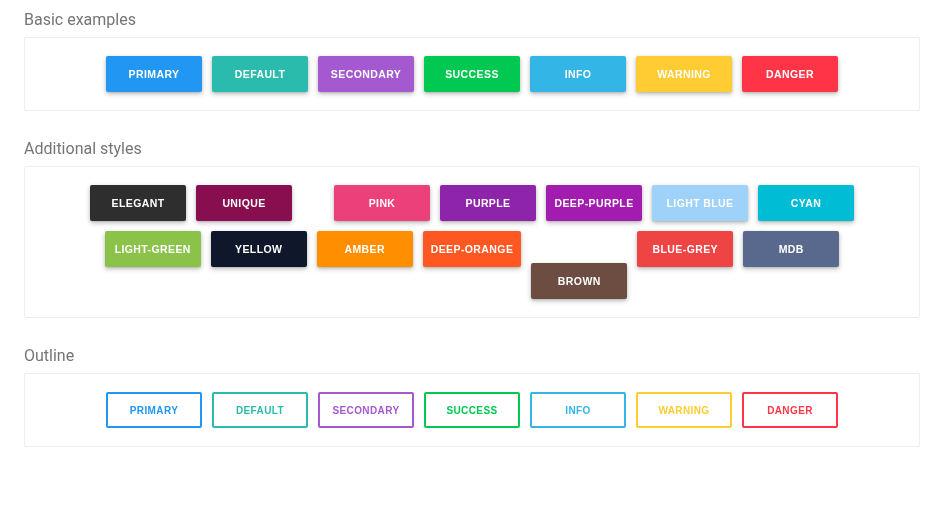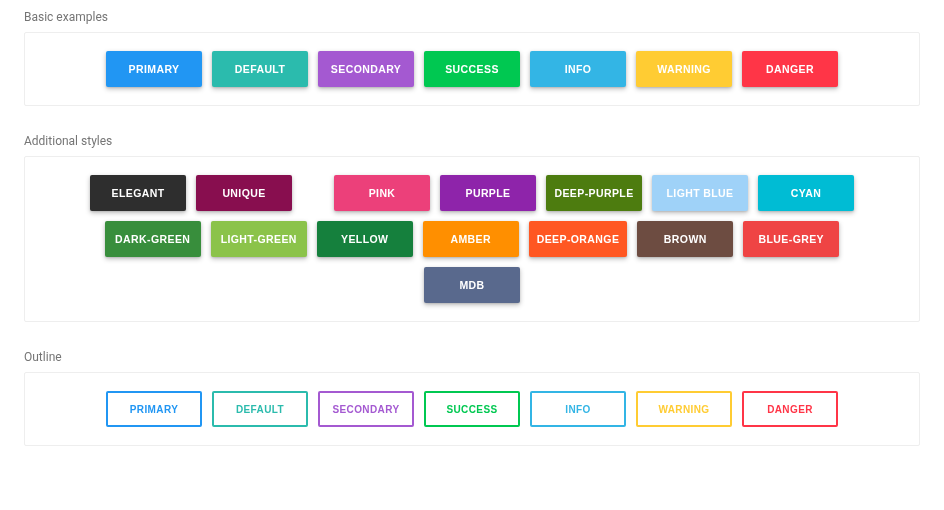--- a/index.html
+++ b/index.html
@@ -5,21 +5,21 @@
     * { box-sizing: border-box; margin: 0; padding: 0; }
     body {
       font-family: Roboto, -apple-system, BlinkMacSystemFont, "Segoe UI", Arial, sans-serif;
       background: #fff;
       padding: 10px 24px;
       width: 944px;
       color: #757575;
     }
     .section { margin-bottom: 28px; }
     .section-title {
-      font-size: 12px;
+      font-size: 16px;
       font-weight: 400;
       color: #757575;
       margin-bottom: 8px;
     }
     .card {
       border: 1px solid #eee;
       border-radius: 2px;
       padding: 18px 60px;
       display: flex;
       flex-wrap: wrap;
@@ -68,29 +68,28 @@
     </div>
 </div>
 
 <div class="section">
   <div class="section-title">Additional styles</div>
   <div class="card" id="card-additional">
       <button class="btn" style="background: rgb(46, 46, 46);">ELEGANT</button>
       <button class="btn" style="background: rgb(136, 14, 79);">UNIQUE</button>
       <button class="btn" style="background: rgb(236, 64, 122); margin-left: 32px;">PINK</button>
       <button class="btn" style="background: rgb(142, 36, 170);">PURPLE</button>
-      <button class="btn" style="background: #4d7c0f;">DEEP-PURPLE</button>
+      <button class="btn" style="background: #a21caf;">DEEP-PURPLE</button>
       <button class="btn" style="background: rgb(159, 210, 248);">LIGHT BLUE</button>
       <button class="btn" style="background: rgb(0, 188, 212);">CYAN</button>
-      <button class="btn" style="background: rgb(56, 142, 60);">DARK-GREEN</button>
       <button class="btn" style="background: rgb(139, 195, 74);">LIGHT-GREEN</button>
-      <button class="btn" style="background: #15803d;">YELLOW</button>
+      <button class="btn" style="background: #0f172a;">YELLOW</button>
       <button class="btn" style="background: rgb(255, 143, 0);">AMBER</button>
       <button class="btn" style="background: rgb(255, 87, 34); text-align: center;">DEEP-ORANGE</button>
-      <button class="btn" style="background: rgb(109, 76, 65);">BROWN</button>
+      <button class="btn" style="background: rgb(109, 76, 65); margin-top: 32px;">BROWN</button>
       <button class="btn" style="background: #ef4444;">BLUE-GREY</button>
       <button class="btn" style="background: rgb(89, 105, 141);">MDB</button>
     </div>
 </div>
 
 <div class="section">
   <div class="section-title">Outline</div>
   <div class="card" id="card-outline">
       <button class="btn outline" style="border-color: rgb(33, 150, 243); color: rgb(33, 150, 243);">PRIMARY</button>
       <button class="btn outline" style="border-color: rgb(43, 187, 173); color: rgb(43, 187, 173);">DEFAULT</button>

